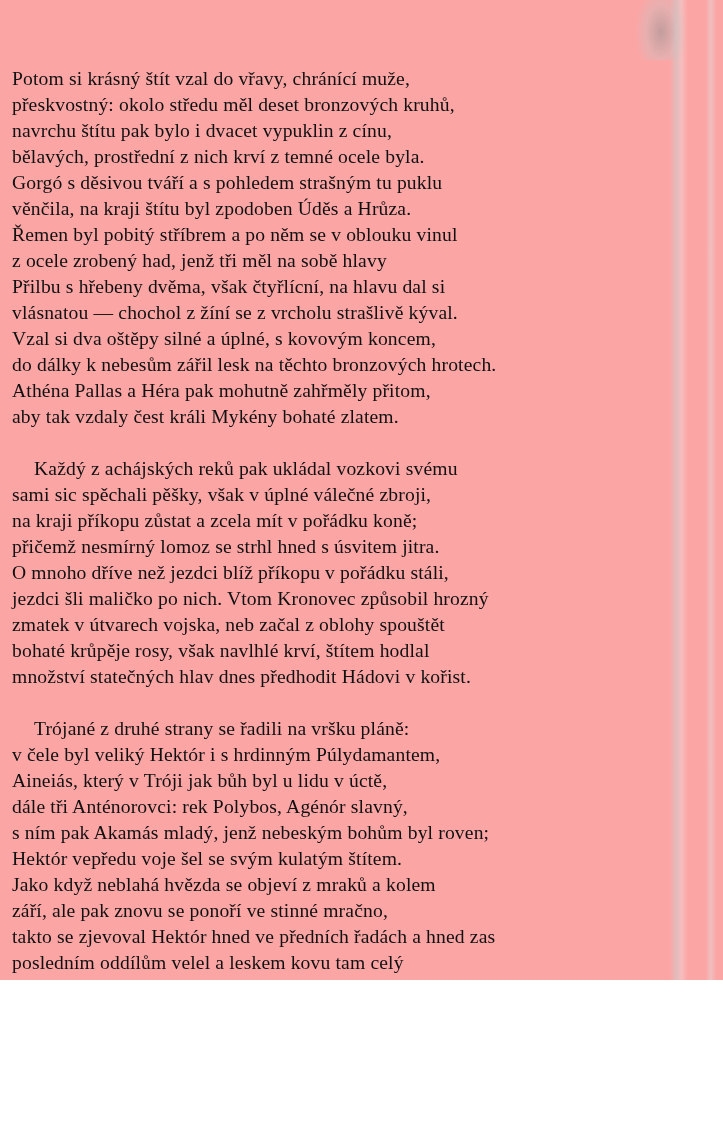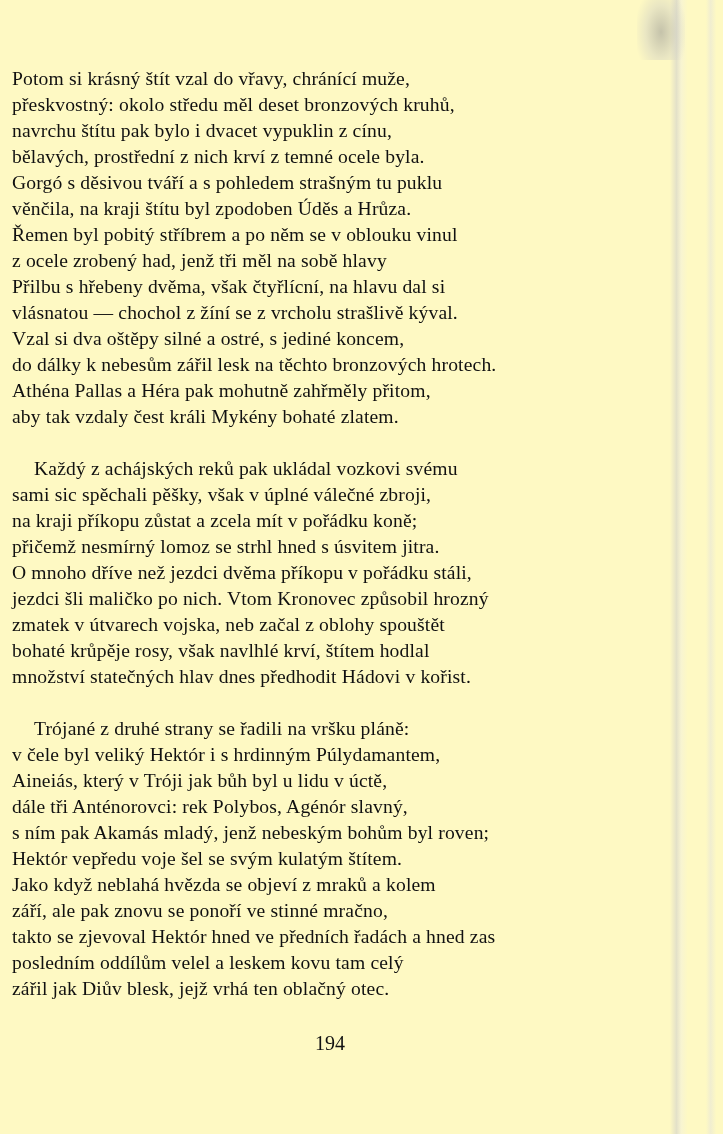--- a/index.html
+++ b/index.html
@@ -7,22 +7,22 @@
     margin: 0;
     padding: 0;
     background: #ffffff;
   }
   body {
     font-family: "Liberation Serif", "DejaVu Serif", serif;
   }
   .page {
     position: relative;
     width: 723px;
-    height: 1134px;
-    background: #fef9c3;
+    height: 980px;
+    background: #fca5a5;
     overflow: hidden;
   }
 
   
   .gutter-shade {
     position: absolute;
     top: 0;
     right: 0;
     width: 95px;
     height: 100%;
@@ -101,31 +101,31 @@
         <span class="line">Potom si krásný štít vzal do vřavy, chránící muže,</span>
         <span class="line">přeskvostný: okolo středu měl deset bronzových kruhů,</span>
         <span class="line">navrchu štítu pak bylo i dvacet vypuklin z cínu,</span>
         <span class="line">bělavých, prostřední z nich krví z temné ocele byla.</span>
         <span class="line">Gorgó s děsivou tváří a s pohledem strašným tu puklu</span>
         <span class="line">věnčila, na kraji štítu byl zpodoben Úděs a Hrůza.</span>
         <span class="line">Řemen byl pobitý stříbrem a po něm se v oblouku vinul</span>
         <span class="line">z ocele zrobený had, jenž tři měl na sobě hlavy</span>
         <span class="line">Přilbu s hřebeny dvěma, však čtyřlícní, na hlavu dal si</span>
         <span class="line">vlásnatou — chochol z žíní se z vrcholu strašlivě kýval.</span>
-        <span class="line">Vzal si dva oštěpy silné a ostré, s jediné koncem,</span>
+        <span class="line">Vzal si dva oštěpy silné a úplné, s kovovým koncem,</span>
         <span class="line">do dálky k nebesům zářil lesk na těchto bronzových hrotech.</span>
         <span class="line">Athéna Pallas a Héra pak mohutně zahřměly přitom,</span>
         <span class="line">aby tak vzdaly čest králi Mykény bohaté zlatem.</span>
       </p>
       <p class="stanza">
         <span class="line indent">Každý z achájských reků pak ukládal vozkovi svému</span>
         <span class="line">sami sic spěchali pěšky, však v úplné válečné zbroji,</span>
         <span class="line">na kraji příkopu zůstat a zcela mít v pořádku koně;</span>
         <span class="line">přičemž nesmírný lomoz se strhl hned s úsvitem jitra.</span>
-        <span class="line">O mnoho dříve než jezdci dvěma příkopu v pořádku stáli,</span>
+        <span class="line">O mnoho dříve než jezdci blíž příkopu v pořádku stáli,</span>
         <span class="line">jezdci šli maličko po nich. Vtom Kronovec způsobil hrozný</span>
         <span class="line">zmatek v útvarech vojska, neb začal z oblohy spouštět</span>
         <span class="line">bohaté krůpěje rosy, však navlhlé krví, štítem hodlal</span>
         <span class="line">množství statečných hlav dnes předhodit Hádovi v kořist.</span>
       </p>
       <p class="stanza">
         <span class="line indent">Trójané z druhé strany se řadili na vršku pláně:</span>
         <span class="line">v čele byl veliký Hektór i s hrdinným Púlydamantem,</span>
         <span class="line">Aineiás, který v Tróji jak bůh byl u lidu v úctě,</span>
         <span class="line">dále tři Anténorovci: rek Polybos, Agénór slavný,</span>

